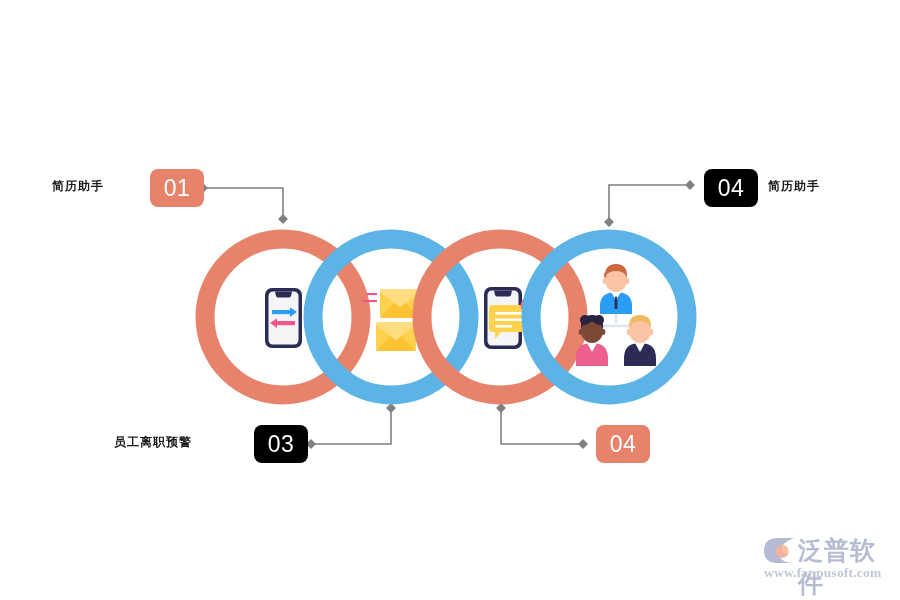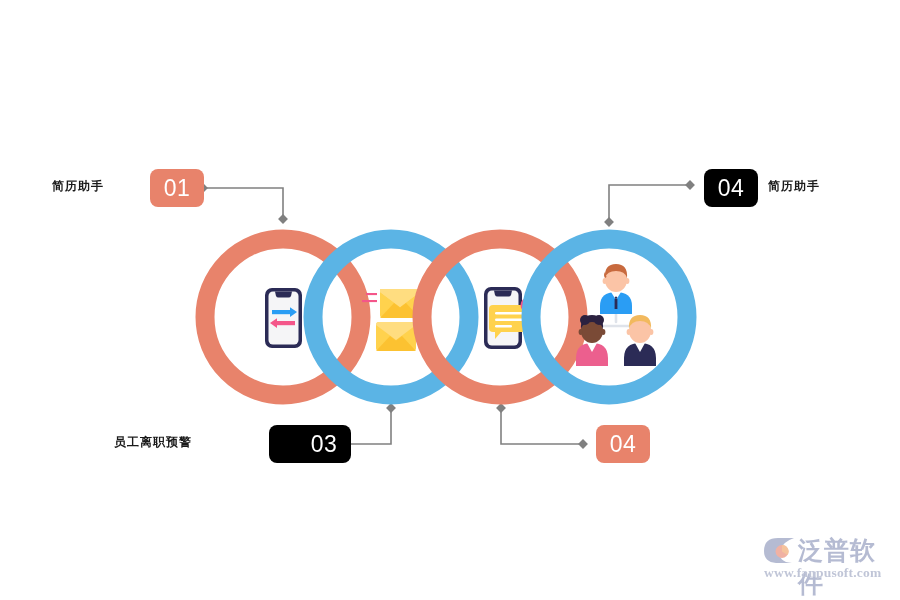--- a/index.html
+++ b/index.html
@@ -219,21 +219,21 @@
           <path d="M 629 329 q -1 -14 11 -14 q 12 0 11 14 q -2 -8 -11 -8 q -9 0 -11 8 Z" fill="#f2b95e"></path>
           <ellipse cx="628.8" cy="332" rx="2.2" ry="3" fill="#fbc4a6"></ellipse>
           <ellipse cx="651.2" cy="332" rx="2.2" ry="3" fill="#fbc4a6"></ellipse>
         </g>
       </g>
     </g>
   </svg>
 
   <div class="badge salmon" style="left:150px; top:169px;">01</div>
   <div class="badge blue" style="left:704px; top:169px;">04</div>
-  <div class="badge blue" style="left:269px; top:425px;padding-left:28px;">03</div>
+  <div class="badge blue" style="left:254px; top:425px;">03</div>
   <div class="badge salmon" style="left:596px; top:425px;">04</div>
 
   <div class="lbl" style="left:52px; top:178px;">简历助手</div>
   <div class="lbl" style="left:768px; top:178px;">简历助手</div>
   <div class="lbl" style="left:100px; top:434px;margin-left:14px;">员工离职预警</div>
 
   <div id="watermark">
     <svg width="34" height="30" viewBox="0 0 34 30" style="position:absolute;left:0;top:2px;">
       <path d="M 2 15 Q 2 2 16 2 L 32 2 Q 20 6 18 15 Q 16 26 30 27 L 14 27 Q 2 26 2 15 Z" fill="#8892b8"></path>
       <circle cx="20" cy="15.5" r="6.5" fill="#e8836b"></circle>

